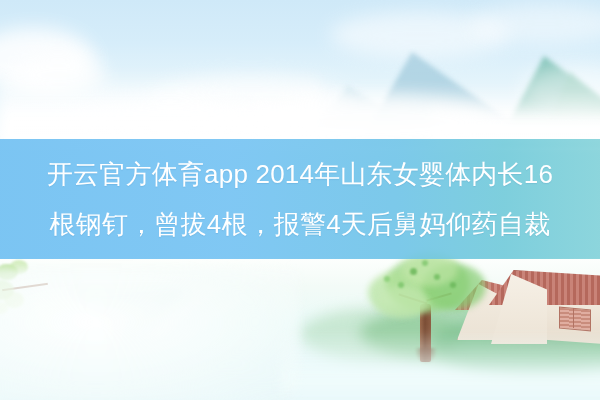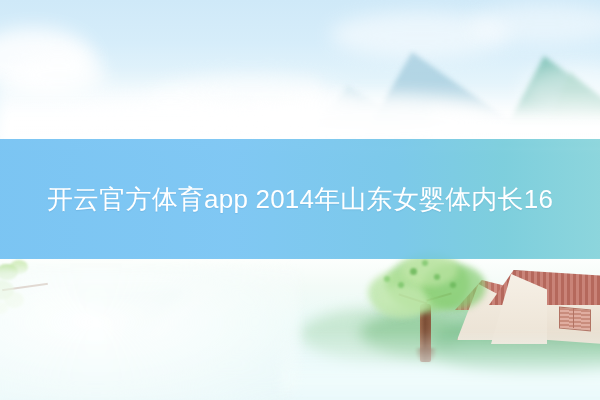--- a/index.html
+++ b/index.html
@@ -324,16 +324,17 @@
     <div class="leafdot" style="left:10px;top:34px;width:20px;height:16px;background:rgba(196,230,160,.52);"></div>
     <div class="leafdot" style="left:-2px;top:44px;width:16px;height:12px;background:rgba(204,234,170,.46);"></div>
   </div>
 
   <div class="grass-fade"></div>
   <div class="haze-left"></div>
 
   <div class="band">
     <div class="band-title">
       <span class="band-line">开云官方体育app 2014年山东女婴体内长16</span>
+      <span class="band-line">根钢钉，曾拔4根，报警4天后舅妈仰药自裁</span>
     </div>
   </div>
 
 </div>
 
 </body></html>

